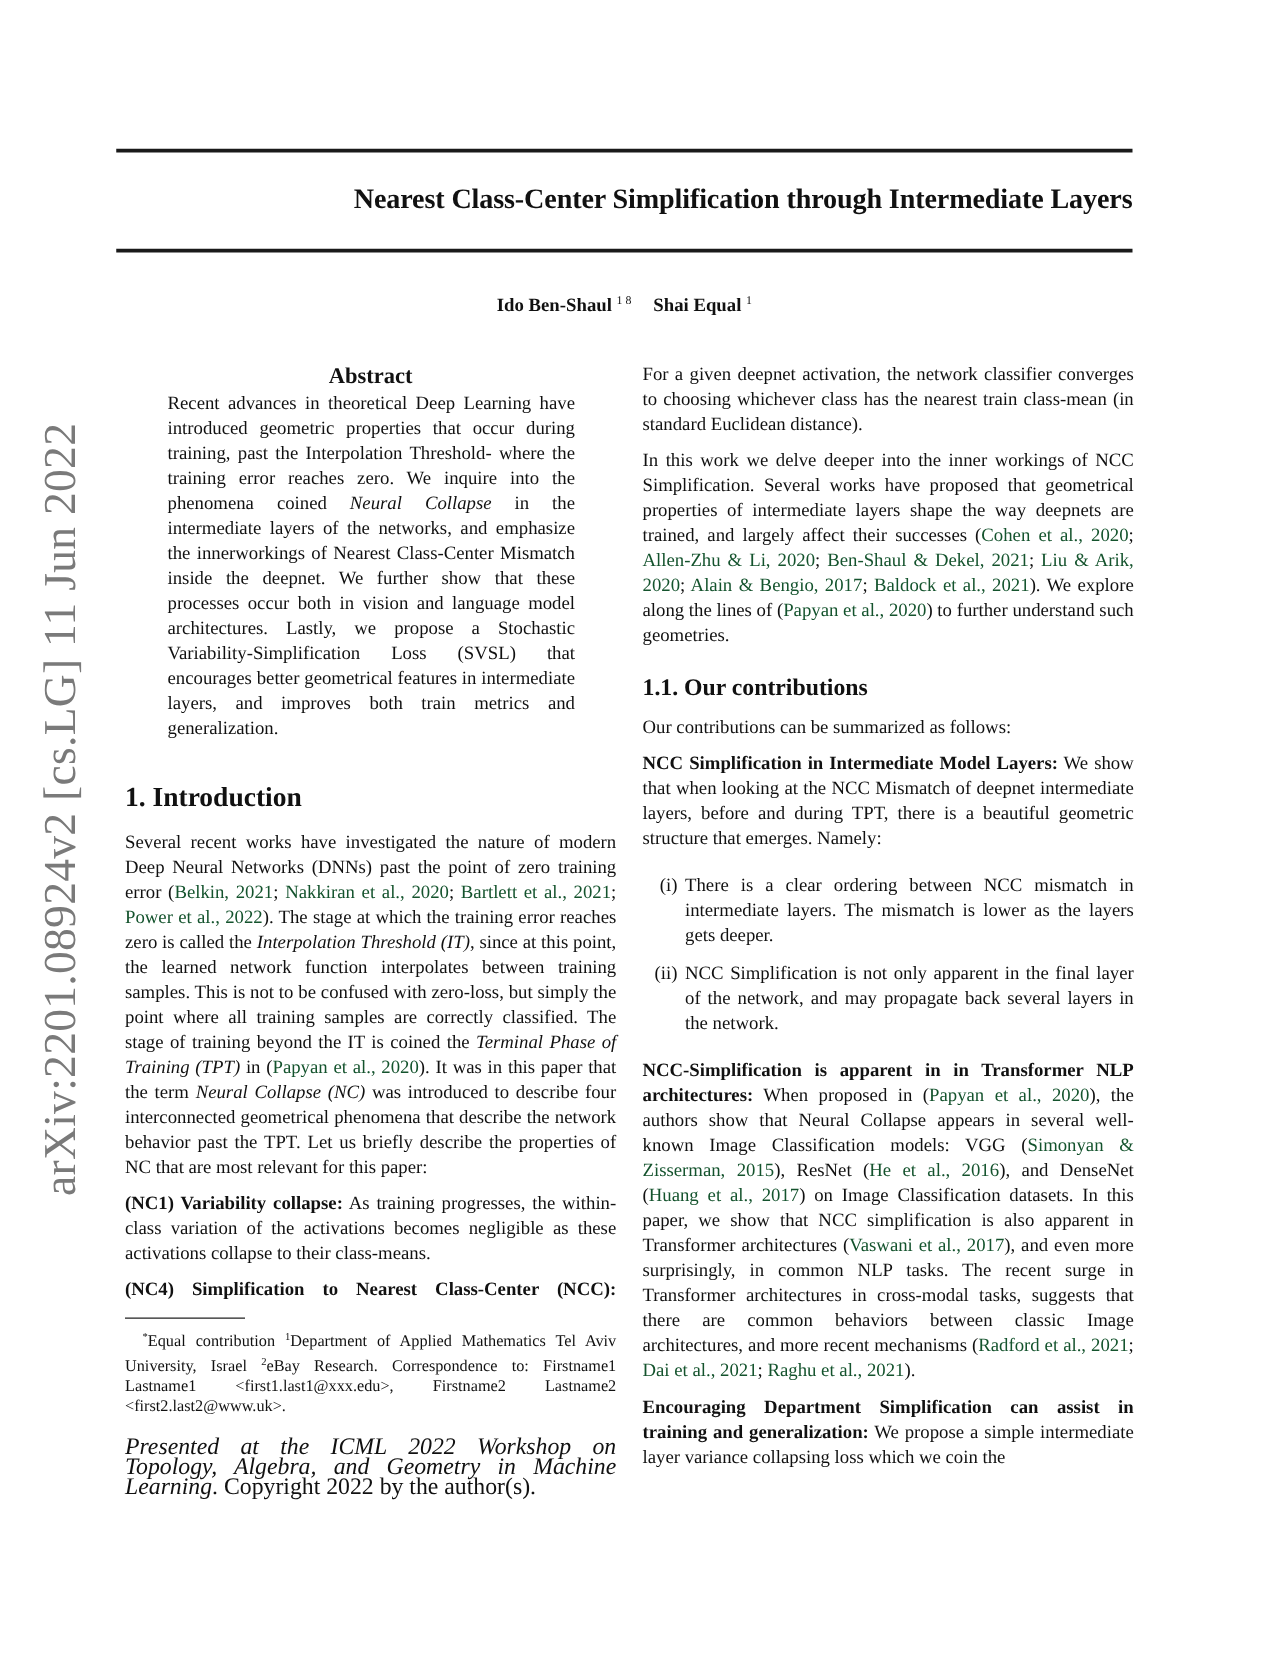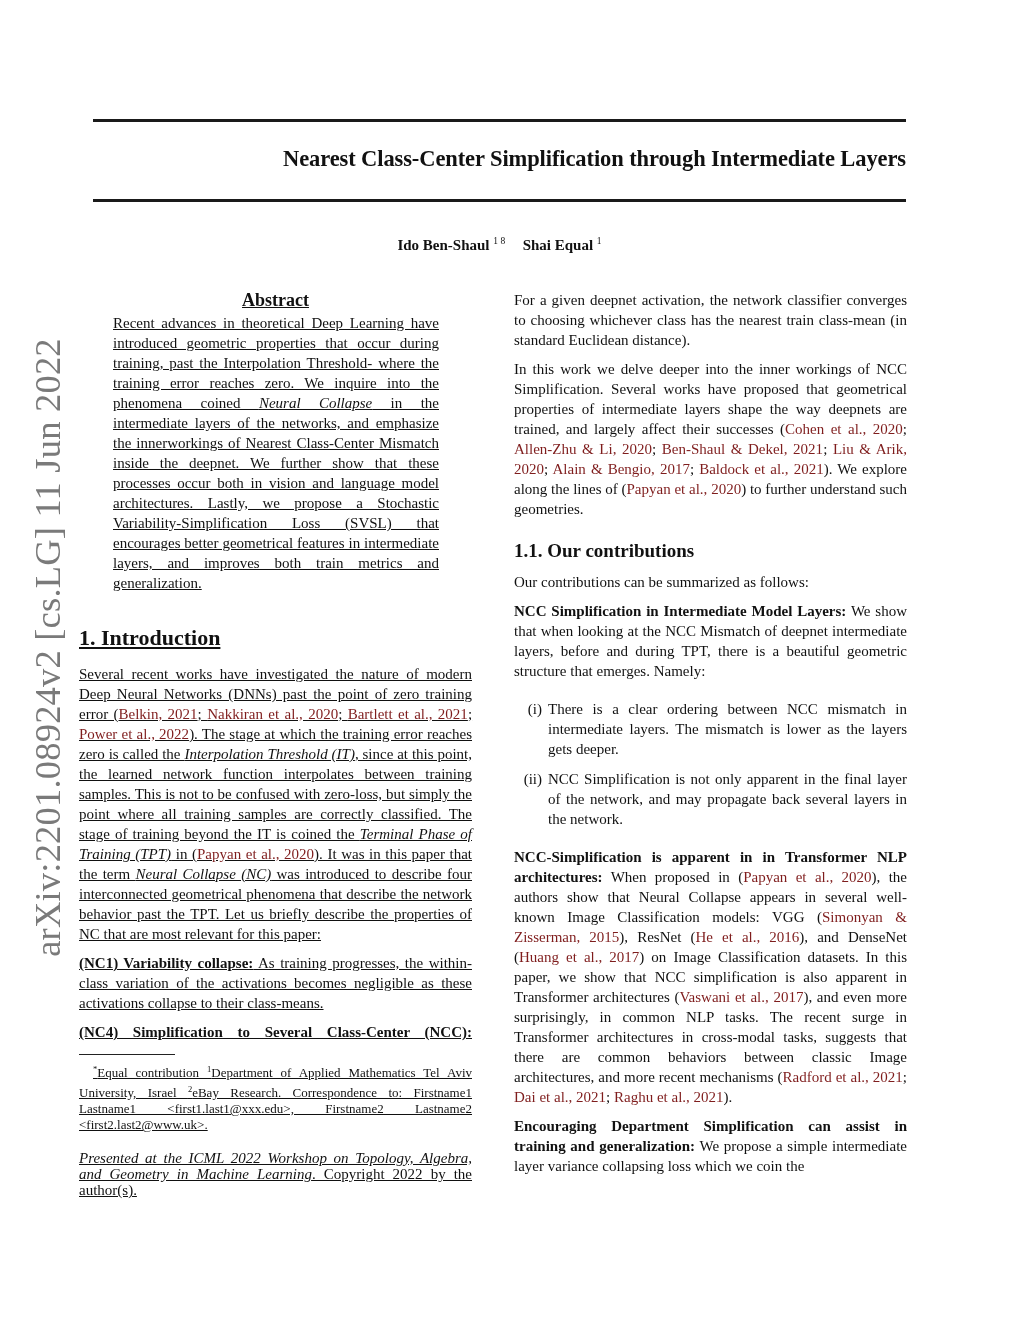--- a/index.html
+++ b/index.html
@@ -24,38 +24,38 @@
     font-size: 22.5px; font-weight: bold; letter-spacing: -0.1px;
   }
   .authors {
     position: absolute; left: 93px; width: 813px; top: 236px; text-align: center;
     font-size: 15px; font-weight: bold;
   }
   .authors sup { font-weight: normal; font-size: 9.5px; vertical-align: 6px; }
   .authors .gap { display: inline-block; width: 10px; }
 
   .col { position: absolute; font-size: 15px; line-height: 20px; text-align: justify; hyphens: manual; }
-  .col.left { left: 79px; width: 393px; top: 288px; text-decoration: underline; }
+  .col.left { left: 100px; width: 393px; top: 288px; }
   .col.right { left: 514px; width: 393px; top: 290px; }
 
   .abstract-heading { text-align: center; font-weight: bold; font-size: 18px; line-height: 24px; margin: 0 0 1px 0; }
   .abstract-body { margin: 0 33px 0 34px; text-align: justify; }
 
   .section-heading { font-weight: bold; font-size: 22px; line-height: 24px; margin: 33px 0 14px 0; }
   .subsection-heading { font-weight: bold; font-size: 19px; line-height: 20px; margin: 14px 0 11px 0; }
   p { margin: 0 0 9px 0; }
-  .cite { color: #7f1d1d; }
+  .cite { color: #14532d; }
   em { font-style: italic; }
   b { font-weight: bold; }
 
   .footnote-rule { width: 96px; height: 1px; background: #222; margin: 12px 0 6px 0; }
   .footnote { font-size: 13px; line-height: 16px; text-align: justify; }
   .footnote sup { font-size: 8.5px; vertical-align: 5px; }
   .footnote .indent { display: inline-block; width: 14px; }
-  .presented { margin-top: 17px; font-size: 15px; line-height: 16px; text-align: justify; }
+  .presented { margin-top: 17px; font-size: 19px; line-height: 16px; text-align: justify; }
 
   .enum { list-style: none; margin: 18px 0 8px 0; padding: 0; }
   .enum li { display: flex; margin-bottom: 10px; }
   .enum .num { width: 34px; flex: none; text-align: right; padding-right: 6px; box-sizing: border-box; }
   .enum .txt { flex: 1; text-align: justify; }
 </style>
 </head>
 <body>
 
 <div class="arxiv-stamp">
@@ -77,21 +77,21 @@
 <div class="col left">
   <div class="abstract-heading">Abstract</div>
   <div class="abstract-body"><span>Recent advances in theoretical Deep Learning have introduced geometric properties that occur during training, past the Interpolation Threshold- where the training error reaches zero. We inquire into the phenomena coined </span><em>Neural Collapse</em><span> in the intermediate layers of the networks, and empha­size the innerworkings of Nearest Class-Center Mismatch inside the deepnet.  We further show that these processes occur both in vision and lan­guage model architectures. Lastly, we propose a Stochastic Variability-Simplification Loss (SVSL) that encourages better geometrical features in in­termediate layers, and improves both train metrics and generalization.</span></div>
 
   <div class="section-heading">1. Introduction</div>
 
   <p><span>Several recent works have investigated the nature of modern Deep Neural Networks (DNNs) past the point of zero train­ing error (</span><a class="cite">Belkin, 2021</a><span>; </span><a class="cite">Nakkiran et al., 2020</a><span>; </span><a class="cite">Bartlett et al., 2021</a><span>; </span><a class="cite">Power et al., 2022</a><span>). The stage at which the training error reaches zero is called the </span><em>Interpolation Threshold (IT)</em><span>, since at this point, the learned network function interpolates between training samples. This is not to be confused with zero-loss, but simply the point where all training samples are correctly classified. The stage of training beyond the IT is coined the </span><em>Terminal Phase of Training (TPT)</em><span> in (</span><a class="cite">Papyan et al., 2020</a><span>). It was in this paper that the term </span><em>Neural Col­lapse (NC)</em><span> was introduced to describe four interconnected geometrical phenomena that describe the network behavior past the TPT. Let us briefly describe the properties of NC that are most relevant for this paper:</span></p>
 
   <p><b>(NC1) Variability collapse:</b><span>  As training progresses, the within-class variation of the activations becomes negligible as these activations collapse to their class-means.</span></p>
 
-  <p style="margin-bottom:0;text-align:justify;text-align-last:justify;"><b>(NC4) Simplification to Several Class-Center (NCC):</b></p>
+  <p style="margin-bottom:0;text-align:justify;text-align-last:justify;"><b>(NC4) Simplification to Nearest Class-Center (NCC):</b></p>
 
   <div class="footnote-rule"></div>
   <div class="footnote"><span class="indent"></span><sup>*</sup><span>Equal contribution  </span><sup>1</sup><span>Department of Applied Mathematics Tel Aviv University, Israel </span><sup>2</sup><span>eBay Research. Correspondence to: Firstname1 Lastname1 &lt;first1.last1@xxx.edu&gt;, Firstname2 Last­name2 &lt;first2.last2@www.uk&gt;.</span></div>
   <div class="presented"><em>Presented at the ICML 2022 Workshop on Topology, Algebra, and Geometry in Machine Learning</em><span>. Copyright 2022 by the author(s).</span></div>
 </div>
 
 <div class="col right">
   <p>For a given deepnet activation, the network classifier con­verges to choosing whichever class has the nearest train class-mean (in standard Euclidean distance).</p>
 
   <p><span>In this work we delve deeper into the inner workings of NCC Simplification. Several works have proposed that ge­ometrical properties of intermediate layers shape the way deepnets are trained, and largely affect their successes (</span><a class="cite">Co­hen et al., 2020</a><span>; </span><a class="cite">Allen-Zhu &amp; Li, 2020</a><span>; </span><a class="cite">Ben-Shaul &amp; Dekel, 2021</a><span>; </span><a class="cite">Liu &amp; Arik, 2020</a><span>; </span><a class="cite">Alain &amp; Bengio, 2017</a><span>; </span><a class="cite">Baldock et al., 2021</a><span>).  We explore along the lines of (</span><a class="cite">Papyan et al., 2020</a><span>) to further understand such geometries.</span></p>

